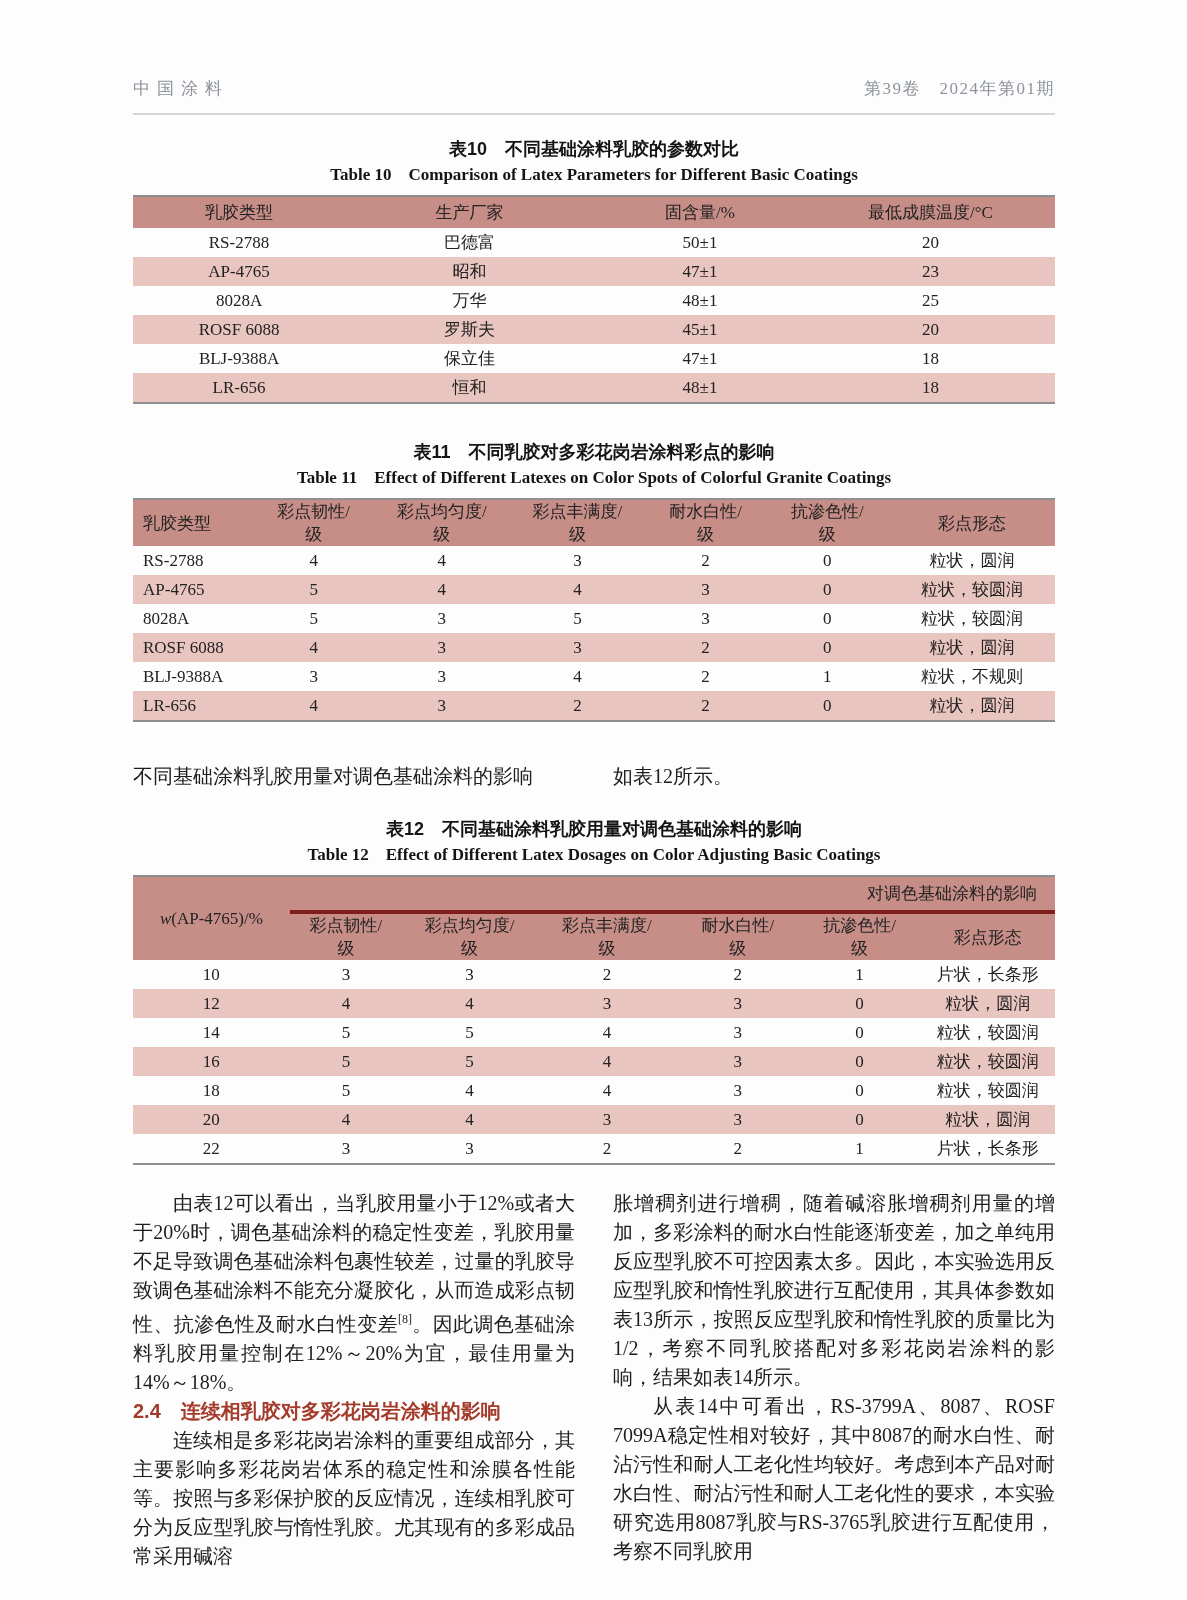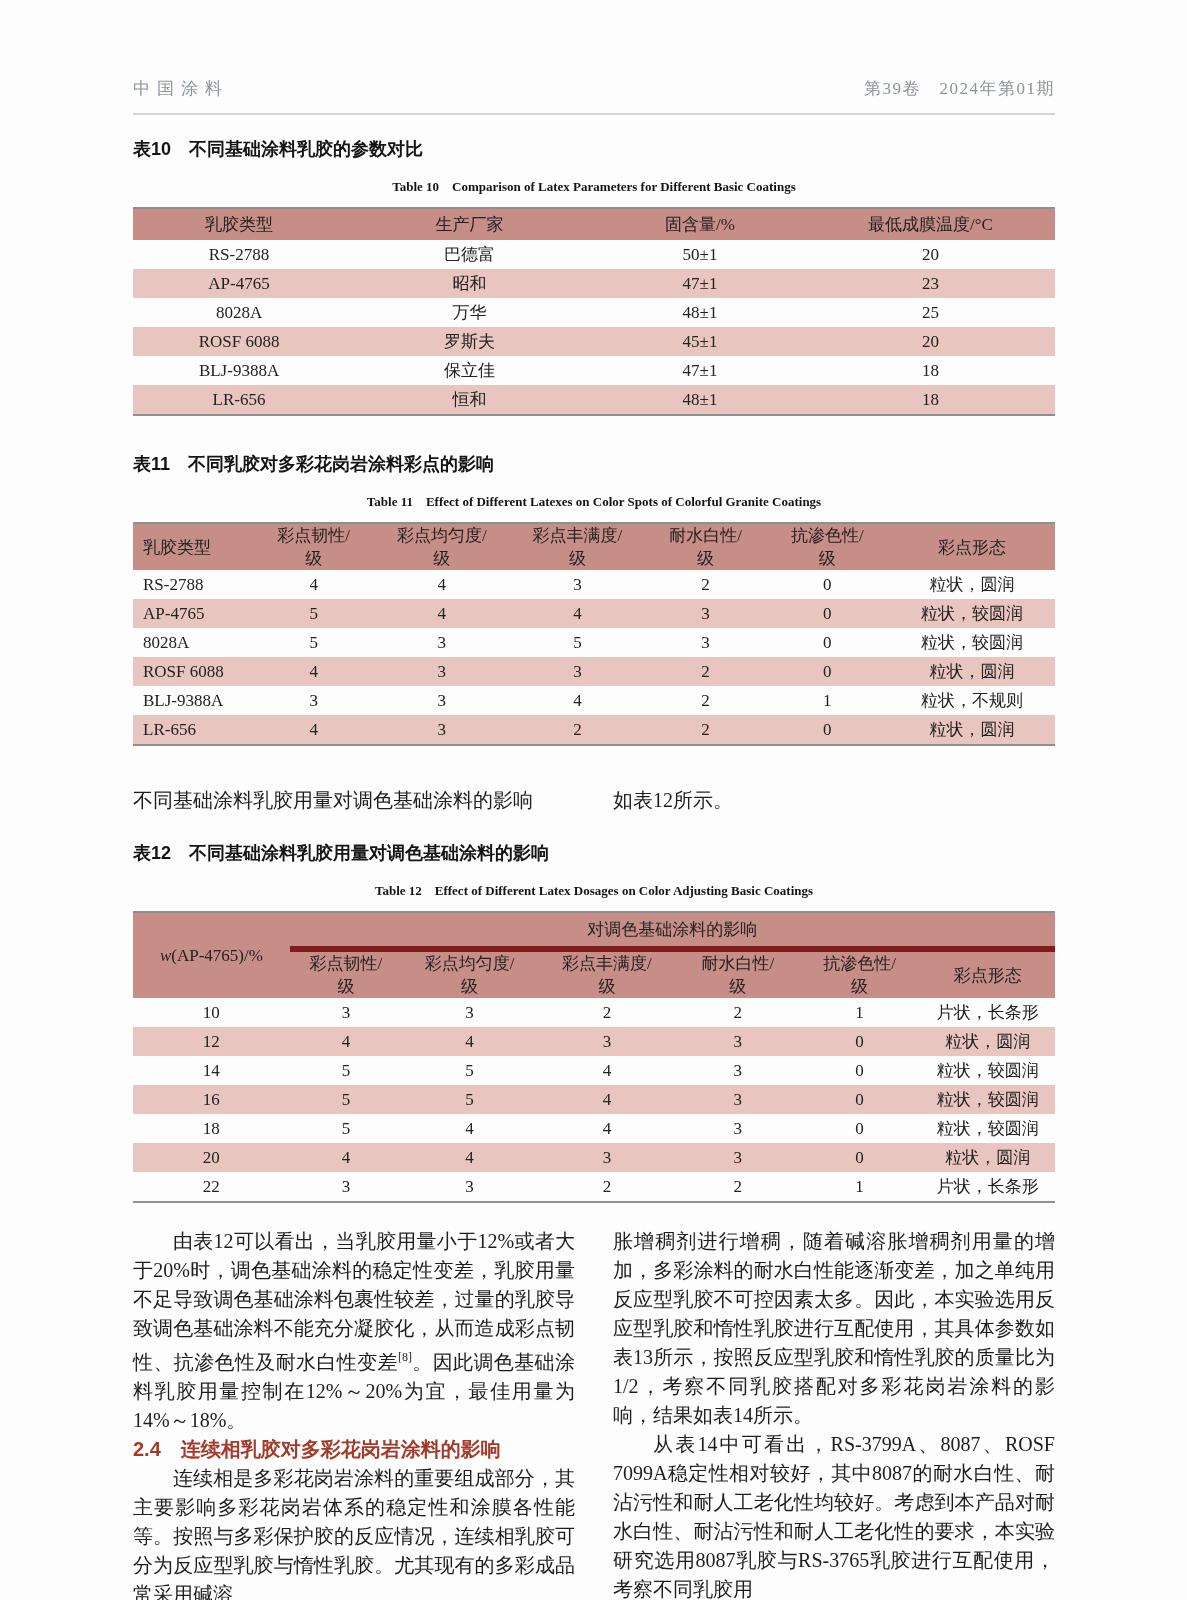--- a/index.html
+++ b/index.html
@@ -15,42 +15,42 @@
     margin-top:78px; padding-bottom:13px; border-bottom:2px solid #d6d6d6;
     color:#8d939b; font-size:17px; line-height:22px;
   }
   .journal-name { letter-spacing:7px; }
   .issue-info  { letter-spacing:1.5px; }
   
   .table-block { margin-top:36px; }
   .table-block.first { margin-top:22px; }
   .table-block.t12-block { margin-top:26px; }
   .tbl-title-zh {
-    font-family:"Liberation Sans","DejaVu Sans",sans-serif;
+    text-align:center; font-family:"Liberation Sans","DejaVu Sans",sans-serif;
     font-weight:bold; font-size:18px; line-height:24px; color:#141414;
   }
   .tbl-title-en {
-    text-align:center; font-weight:bold; font-size:13px; line-height:24px;
-    margin-top:14px; color:#141414;
+    text-align:center; font-weight:bold; font-size:17px; line-height:24px;
+    margin-top:2px; color:#141414;
   }
   
   table {
     width:100%; border-collapse:collapse; table-layout:fixed; margin-top:8px;
     border-top:2px solid #8f8f8f; border-bottom:2px solid #8f8f8f;
     font-size:17px; color:#222222;
   }
   thead th {
     background:var(--table-header-bg,#c78e88); font-weight:normal;
     height:31px; padding:0 18px; text-align:center;
   }
   tbody td { height:29px; padding:0 2px; text-align:center; background:#fdfdfd; }
   tbody tr.alt td { background:var(--table-row-alt-bg,#e9c5bf); }
   .t11 tr > *:first-child { text-align:left; padding-left:10px; }
   .t12 thead th { height:33px; }
-  .t12 thead th.group { border-bottom:6px solid #7f1d1d; }
+  .t12 thead th.group { border-bottom:4px solid #7f1d1d;text-align:right; }
   .t12 thead th.col0h i { font-style:italic; }
   
   .two-col { display:flex; gap:38px; margin-top:24px; }
   .two-col .col { flex:1; min-width:0; }
   .between { margin-top:40px; }
   p { margin:0; text-align:justify; font-size:20px; line-height:29px; }
   p.indent { text-indent:2em; }
   sup { font-size:12px; }
   .sec-heading {
     margin:0; display:flex; gap:20px; align-items:baseline;

